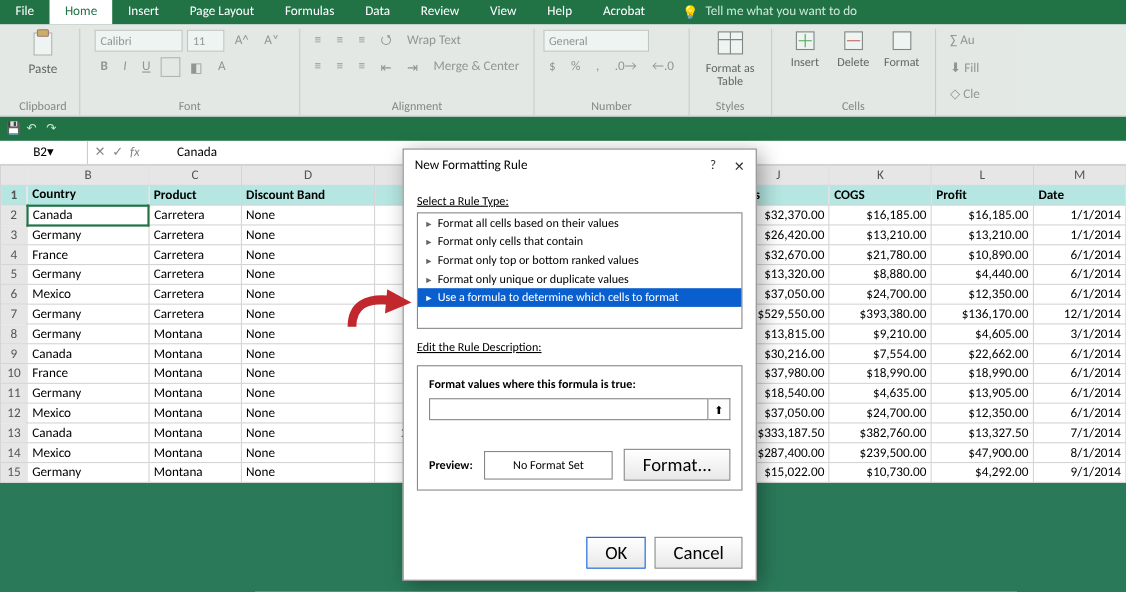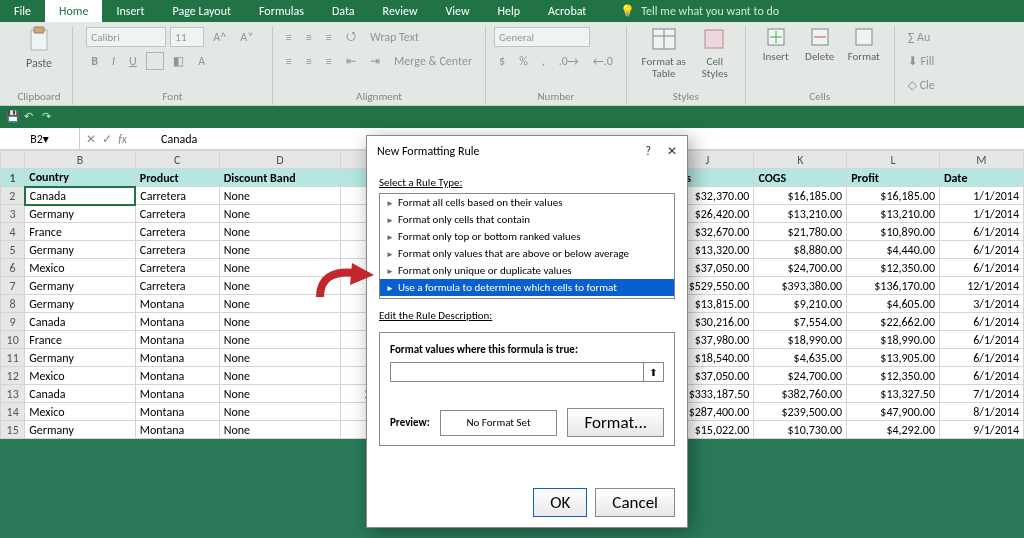--- a/index.html
+++ b/index.html
@@ -143,27 +143,20 @@
     <div style="display:flex">
       <div class="big" style="width:58px">
         <svg width="28" height="28">
             <rect x="3" y="3" width="22" height="20" fill="#fff" stroke="#888"></rect>
             <line x1="3" y1="10" x2="25" y2="10" stroke="#888"></line>
             <line x1="14" y1="3" x2="14" y2="23" stroke="#888"></line>
           </svg>
         <span style="font-size:11px;text-align:center;line-height:1.1">Format as
 Table</span>
       </div>
-      <div class="big" style="width:44px">
-        <svg width="28" height="28">
-            <rect x="4" y="4" width="18" height="18" fill="#fde" stroke="#c88"></rect>
-          </svg>
-        <span style="font-size:11px;text-align:center;line-height:1.1">Cell
-Styles</span>
-      </div>
     </div>
     <div class="label">Styles</div>
   </div>
   <div class="group">
     <div style="display:flex">
       <div class="big" style="width:44px">
           <svg width="22" height="22">
             <rect x="3" y="3" width="16" height="16" fill="#fff" stroke="#888"></rect>
             <line x1="11" y1="5" x2="11" y2="17" stroke="#5a5"></line>
             <line x1="5" y1="11" x2="17" y2="11" stroke="#5a5"></line>
@@ -496,21 +489,20 @@
       <span>?</span>
       <span>✕</span>
     </div>
   </div>
   <div class="body">
     <div class="sec-label">Select a Rule Type:</div>
     <div class="rule-list" id="rule-list">
         <div class="item">Format all cells based on their values</div>
         <div class="item">Format only cells that contain</div>
         <div class="item">Format only top or bottom ranked values</div>
-        <div class="item">Format only values that are above or below average</div>
         <div class="item">Format only unique or duplicate values</div>
         <div class="item selected">Use a formula to determine which cells to format</div>
       </div>
     <div class="sec-label" style="margin-top:10px">Edit the Rule Description:</div>
     <div class="edit-box">
       <div class="lab">Format values where this formula is true:</div>
       <div class="formula-input">
         <input value="" style="">
         <div class="picker">⬆</div>
       </div>

